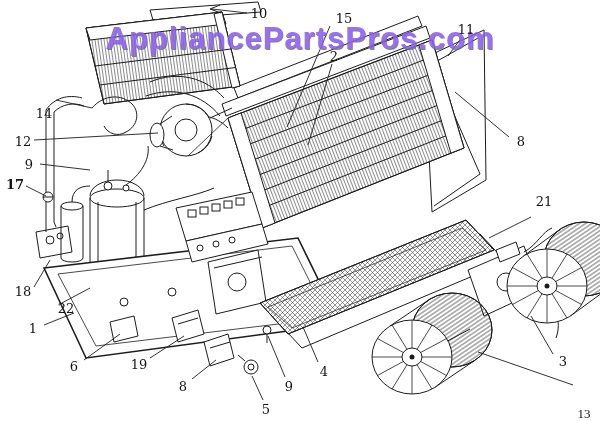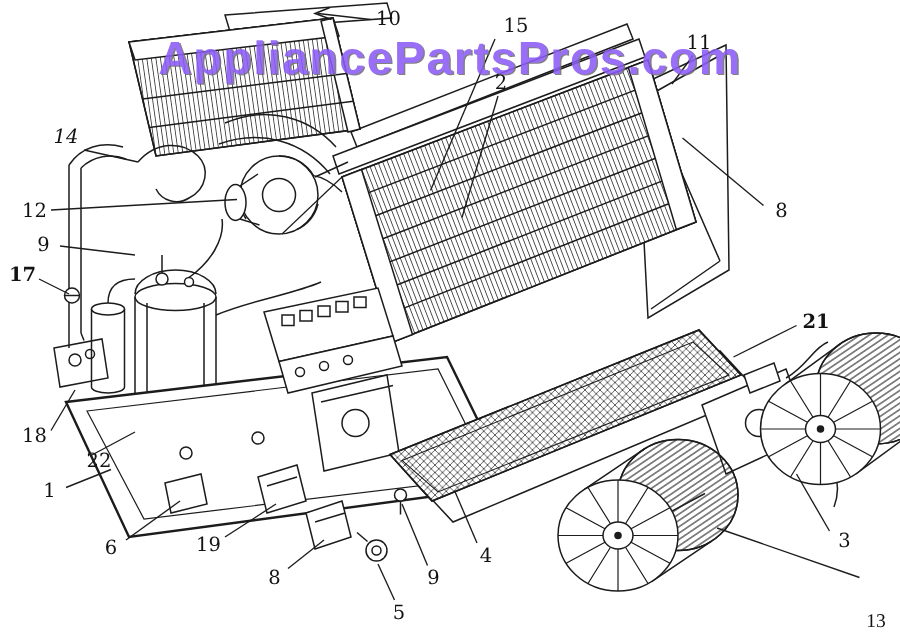--- a/index.html
+++ b/index.html
@@ -229,26 +229,26 @@
       </g>
 </svg>
 
 <div class="watermark">AppliancePartsPros.com</div>
 
 <div id="callout-layer">
       <span class="callout" style="left: 259px; top: 13px;">10</span>
       <span class="callout" style="left: 331px; top: 18px; margin-left: 13px;">15</span>
       <span class="callout" style="left: 334px; top: 56px;">2</span>
       <span class="callout" style="left: 466px; top: 29px;">11</span>
-      <span class="callout" style="left: 44px; top: 92px; font-style: italic;">14</span>
+      <span class="callout" style="left: 44px; top: 113px;">14</span>
       <span class="callout" style="left: 23px; top: 141px;">12</span>
       <span class="callout" style="left: 29px; top: 164px;">9</span>
       <span class="callout" style="left: 15px; top: 184px; font-weight: bold;">17</span>
       <span class="callout" style="left: 521px; top: 141px;">8</span>
-      <span class="callout" style="left: 544px; top: 215px; font-weight: bold;">21</span>
+      <span class="callout" style="left: 544px; top: 201px;">21</span>
       <span class="callout" style="left: 23px; top: 291px;">18</span>
       <span class="callout" style="left: 66px; top: 308px;">22</span>
       <span class="callout" style="left: 33px; top: 328px;">1</span>
       <span class="callout" style="left: 74px; top: 366px;">6</span>
       <span class="callout" style="left: 139px; top: 364px;">19</span>
       <span class="callout" style="left: 183px; top: 386px;">8</span>
       <span class="callout" style="left: 266px; top: 409px;">5</span>
       <span class="callout" style="left: 289px; top: 386px;">9</span>
       <span class="callout" style="left: 324px; top: 371px;">4</span>
       <span class="callout" style="left: 563px; top: 361px;">3</span>

